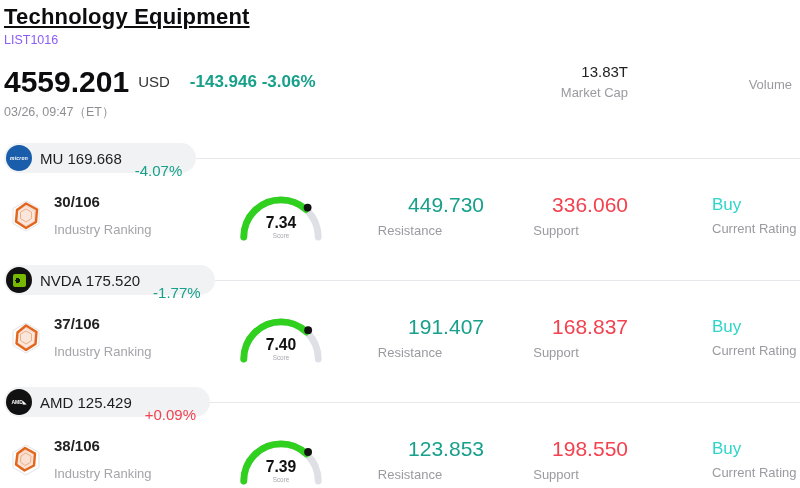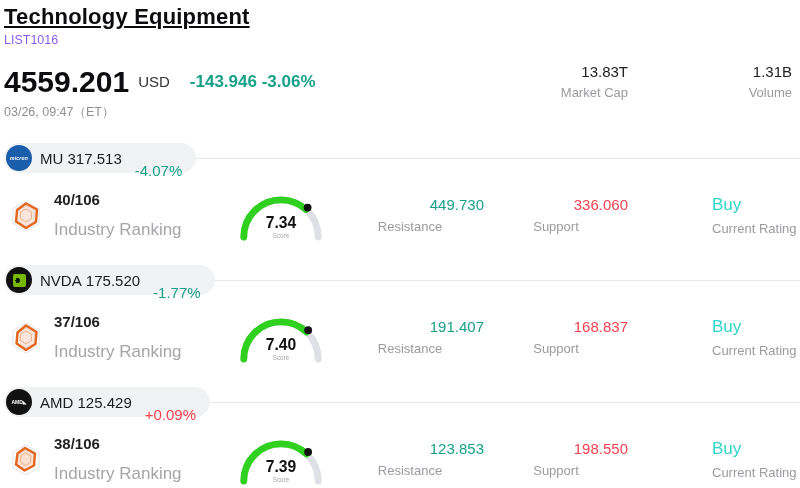--- a/index.html
+++ b/index.html
@@ -37,35 +37,35 @@
   .logo.nvidia .nv-sq { width:13px; height:13px; border-radius:2px;
     background:radial-gradient(circle at 38% 50%, #0d1b00 0 2.5px, #76b900 2.5px); }
   .logo.amd { background:#111; color:#fff; font-size:5px; font-weight:700; }
   .pill-text { font-size:15px; color:#1d1d1f; white-space:nowrap; }
   .pill-change { font-size:15px; margin-left:5px;margin-top:24px; }
   .ticker-line { flex:1; height:1px; background:#e7e7ec; }
 
   .data-row { display:flex; align-items:center; margin-top:14px; height:56px; }
   .rank-block { flex:0 0 232px; display:flex; align-items:center; gap:10px; padding-left:8px; }
   .rank-num { font-size:15px; font-weight:700; color:#222; }
-  .rank-label { font-size:17px; color:#a5a5aa; margin-top:12px; }
+  .rank-label { font-size:13px; color:#a5a5aa; margin-top:12px; }
 
   .gauge-block { flex:0 0 104px; display:flex; justify-content:flex-start; }
   .gauge-svg { width:98px; height:59px; }
   .gauge-track { stroke:var(--track); }
   .gauge-green { stroke:var(--gauge); }
   .gauge-score { font-size:16px; font-weight:700; fill:#111;
     font-family:"Liberation Sans","DejaVu Sans",sans-serif; }
   .gauge-label { font-size:6.5px; fill:#a8a8ae;
     font-family:"Liberation Sans","DejaVu Sans",sans-serif; }
 
   .col { text-align:right; }
   .col-res { width:148px; }
   .col-sup { width:144px; }
-  .col-val { font-size:15px; }
+  .col-val { font-size:21px; }
   .col-val.res { color:var(--down); }
   .col-val.sup { color:var(--up); }
   .col-label { font-size:13px; color:#9a9aa0; margin-top:6px;text-align:center; }
   .rating-block { margin-left:84px; text-align:left; }
   .rating-val { font-size:17px; color:var(--buy); cursor:pointer; }
 </style>
 </head>
 <body>
 
 <div class="header">
@@ -74,46 +74,45 @@
   <div class="price-row">
     <span class="big-price">4559.201</span>
     <span class="currency">USD</span>
     <span class="change-main down">-143.946 -3.06%</span>
     <span class="spacer"></span>
     <div class="stat">
       <div class="stat-value">13.83T</div>
       <div class="stat-label">Market Cap</div>
     </div>
     <div class="stat">
-      <div class="stat-value">1.31B</div>
       <div class="stat-label">Volume</div>
     </div>
   </div>
   <div class="timestamp">03/26, 09:47（ET）</div>
 </div>
 
 <div class="section">
   <div class="ticker-row">
     <div class="pill">
       <span class="logo micron">micron</span>
-      <span class="pill-text"><span>MU</span>&nbsp;<span>317.513</span></span>
+      <span class="pill-text"><span>MU</span>&nbsp;<span>169.668</span></span>
       <span class="pill-change down">-4.07%</span>
     </div>
     <div class="ticker-line"></div>
   </div>
   <div class="data-row">
     <div class="rank-block">
       <svg width="36" height="36" viewBox="0 0 36 36">
         <polygon points="18,4 31,11.5 31,26.5 18,34 5,26.5 5,11.5" fill="none" stroke="#e3e3e8" stroke-width="1"></polygon>
         <polygon points="18,9 26.7,14 26.7,24 18,29 9.3,24 9.3,14" fill="none" stroke="#ececf0" stroke-width="1"></polygon>
         <polygon points="18,6.5 29,12.5 28,25 18,31 8,24.5 9,13" fill="#e2651b" fill-opacity="0.16" stroke="#e2651b" stroke-width="2.4" stroke-linejoin="round"></polygon>
         <polygon points="18,12 23.5,15 23.5,21.5 18,25 12.5,21.5 12.5,15" fill="none" stroke="#eab089" stroke-width="1"></polygon>
       </svg>
       <div>
-        <div class="rank-num">40/106</div>
+        <div class="rank-num">30/106</div>
         <div class="rank-label">Industry Ranking</div>
       </div>
     </div>
     <div class="gauge-block">
       <svg class="gauge-svg" viewBox="0 0 100 60">
         <path class="gauge-track" d="M 12 52 A 38 38 0 0 1 88 52" fill="none" stroke-width="7" stroke-linecap="round"></path>
         <path class="gauge-green" d="M 12 52 A 38 38 0 0 1 88 52" fill="none" stroke-width="7" stroke-linecap="round" stroke-dasharray="87.62530229392651 119.38052083641213"></path>
         <circle class="gauge-dot" r="4" fill="#111" cx="77.16" cy="21.96"></circle>
         <text class="gauge-score" x="50" y="43" text-anchor="middle">7.34</text>
         <text class="gauge-label" x="50" y="53" text-anchor="middle">Score</text>

